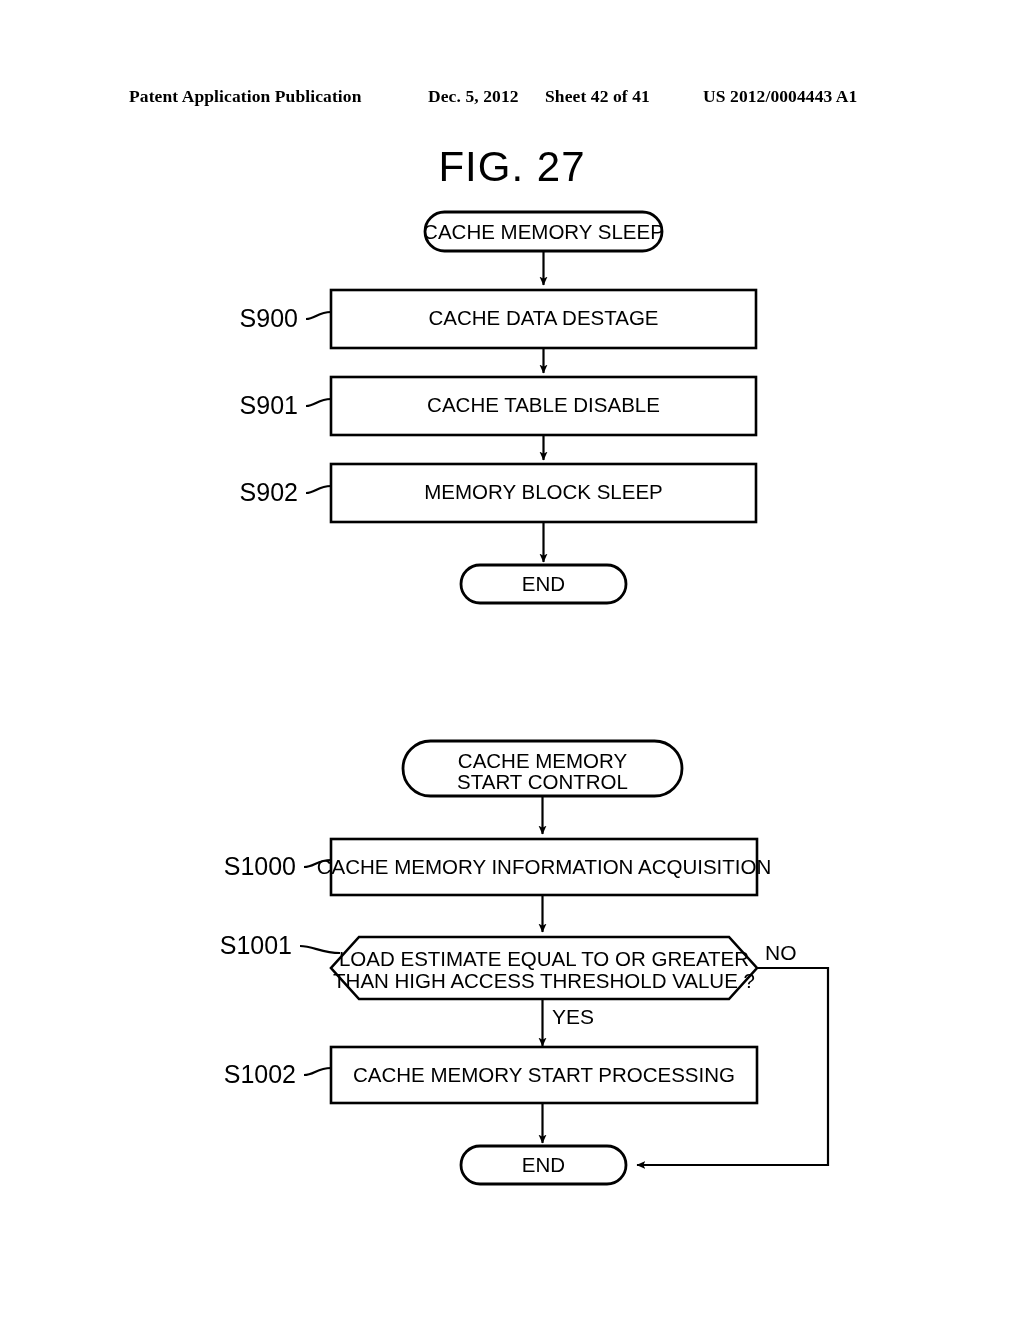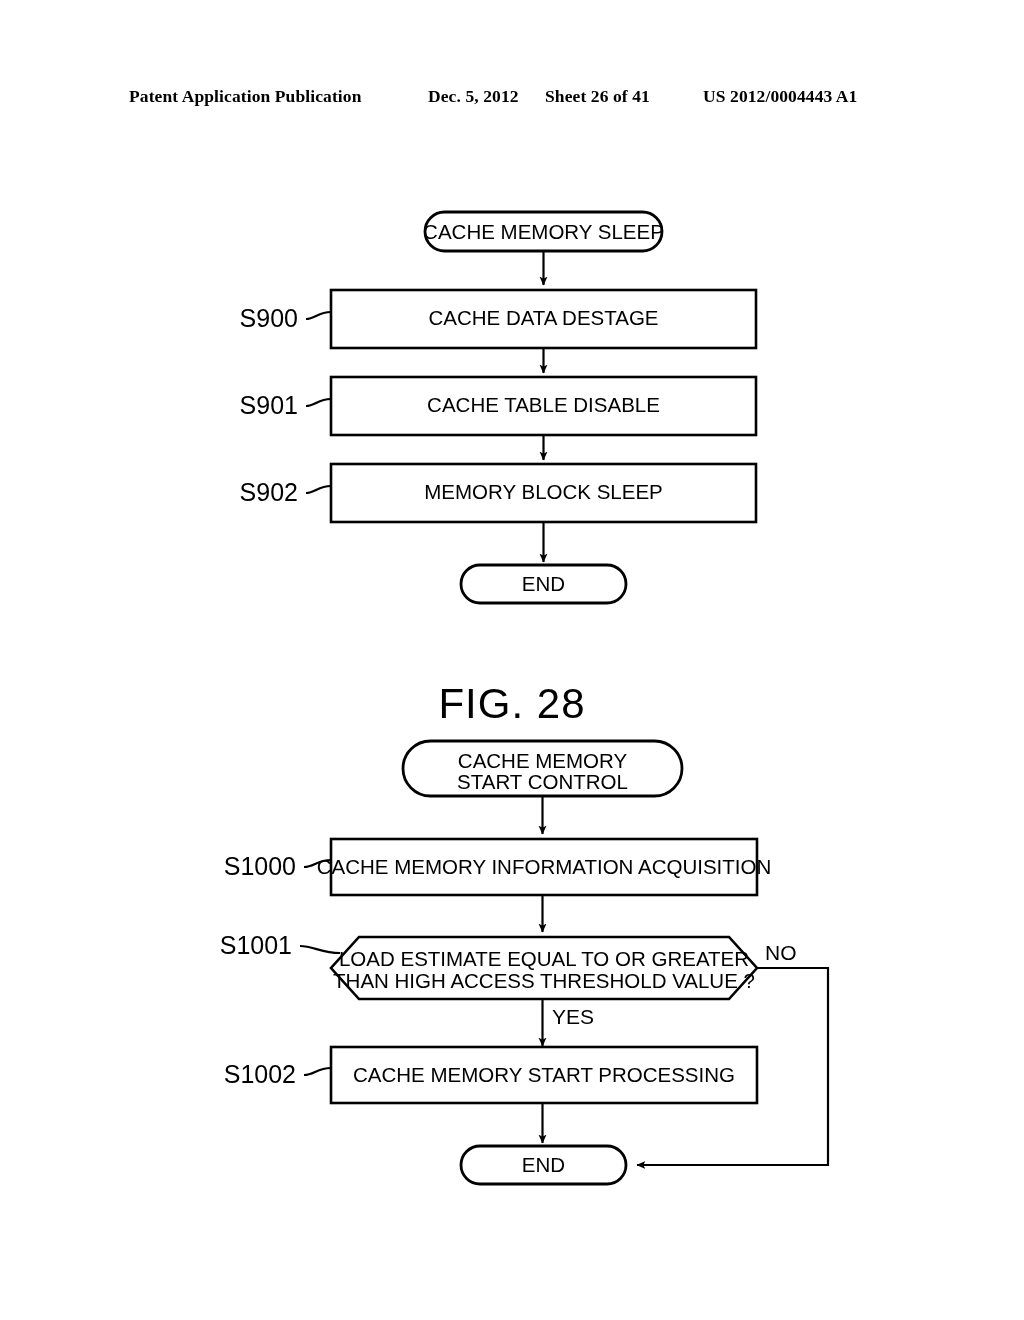--- a/index.html
+++ b/index.html
@@ -91,25 +91,25 @@
   }
 </style>
 </head>
 <body>
 
 <div id="page">
 
   <div class="header">
     <span class="hdr-pub">Patent Application Publication</span>
     <span class="hdr-date">Dec. 5, 2012</span>
-    <span class="hdr-sheet">Sheet 26 of 41</span>
+    <span class="hdr-sheet">Sheet 42 of 41</span>
     <span class="hdr-num">US 2012/0004443 A1</span>
   </div>
 
-  <div class="fig-title" id="fig28-title">FIG. 28</div>
+  <div class="fig-title" id="fig27-title">FIG. 27</div>
 
   <svg class="flow" viewBox="0 0 1024 1320">
     <defs>
       <marker id="arrowhead" markerWidth="11" markerHeight="11" refX="8.4" refY="4" orient="auto" markerUnits="userSpaceOnUse">
         <path d="M0,0 L9,4 L0,8 L2.1,4 Z" fill="#000000"></path>
       </marker>
     </defs>
 
     <g>
 

